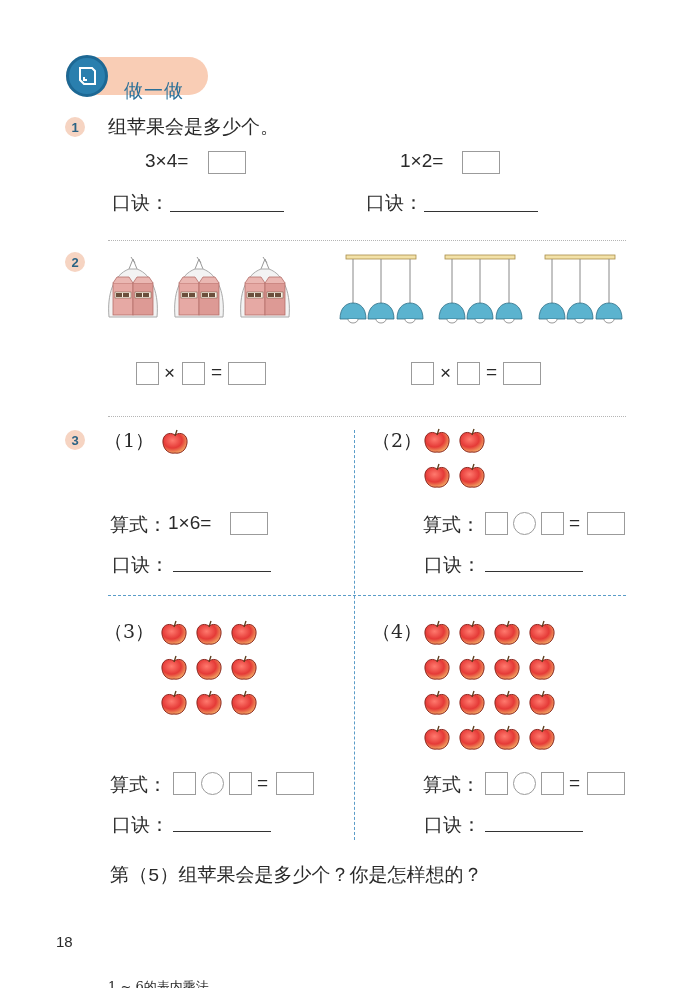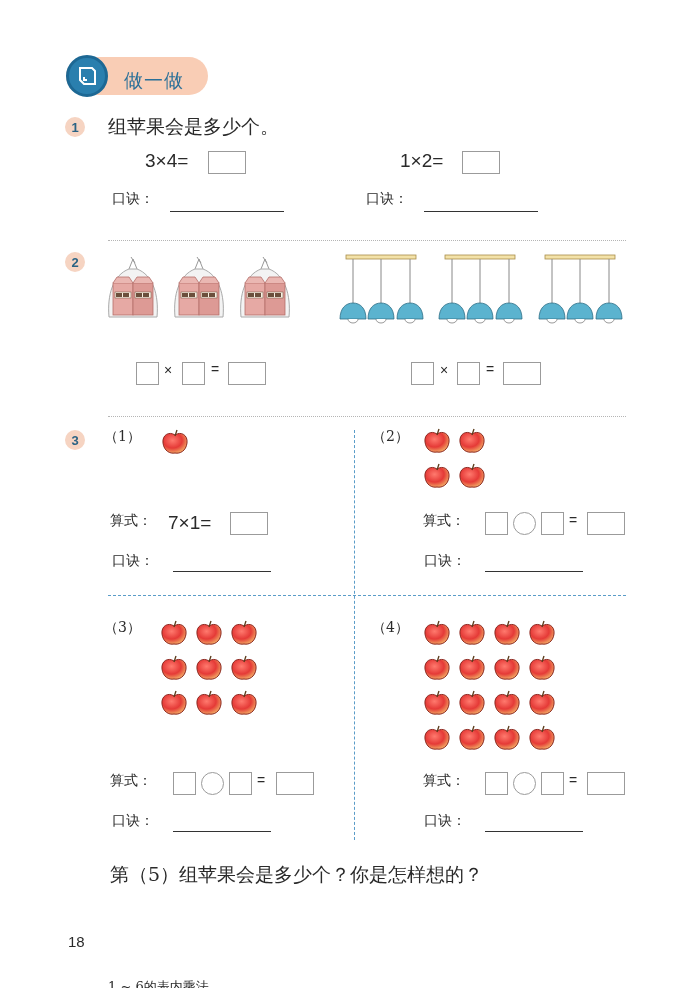--- a/index.html
+++ b/index.html
@@ -4,25 +4,25 @@
 <style>
   * { box-sizing: border-box; margin: 0; padding: 0; }
   html, body { width: 699px; height: 988px; background: #ffffff; overflow: hidden; }
   body { position: relative; font-family: "DejaVu Serif", "Liberation Serif", serif; color: #2a2a2a; }
   .abs { position: absolute; }
 
   
   .pill { left: 66px; top: 57px; width: 142px; height: 38px; background: #f9cdb5; border-radius: 19px; }
   .pill-icon { left: 66px; top: 55px; width: 42px; height: 42px; border-radius: 50%; background: #2a7fae; border: 3px solid #1d6894; display:flex; align-items:center; justify-content:center; }
   .pill-icon svg { width: 24px; height: 24px; }
-  .pill-text { left: 124px; top: 68px; font-size: 19px; color: #2a6f98; font-family: "DejaVu Sans", sans-serif; letter-spacing: 1px; }
+  .pill-text { left: 124px; top: 78px; font-size: 19px; color: #2a6f98; font-family: "DejaVu Sans", sans-serif; letter-spacing: 1px; }
 
   .badge { width: 20px; height: 20px; border-radius: 50%; background: #f6d4c2; color: #2a6384; font-family: "Liberation Sans", sans-serif; font-weight: bold; font-size: 13px; display:flex; align-items:center; justify-content:center; }
 
-  .txt { font-size: 14px; white-space: nowrap; }
+  .txt { font-size: 19px; white-space: nowrap; }
   .sans { font-family: "Liberation Sans", sans-serif; }
   .box { border: 1px solid #9b9b9b; background: #fff; }
   .circ { border: 1px solid #9b9b9b; border-radius: 50%; background:#fff; }
   .uline { border-bottom: 1px solid #333; height: 1px; }
 
   .dotted-h { height: 0; border-top: 1px dotted #b5b5b5; }
   .dash-h { height: 0; border-top: 1.5px dashed #5a9cc8; }
   .dash-v { width: 0; border-left: 1.5px dashed #5a9cc8; }
 
   .apple { width: 28px; height: 26px; }
@@ -136,21 +136,21 @@
   </defs>
 </svg>
 
 <div class="abs txt" style="left:104px;top:428px;">（1）</div>
 <div class="abs" style="left:161px;top:429px;">
   <svg class="apple">
       <use href="#apple"></use>
     </svg>
 </div>
 <div class="abs txt" style="left:110px;top:512px;">算式：</div>
-<div class="abs txt sans" style="left:168px;top:512px;font-size:19px;">7×1=</div>
+<div class="abs txt sans" style="left:168px;top:512px;font-size:19px;">1×6=</div>
 <div class="abs box" style="left:230px;top:512px;width:38px;height:23px;"></div>
 <div class="abs txt" style="left:112px;top:552px;">口诀：</div>
 <div class="abs uline" style="left:173px;top:571px;width:98px;"></div>
 
 <div class="abs txt" style="left:372px;top:428px;">（2）</div>
 <div class="abs" style="left:423px;top:428px;width:70px;height:70px;">
   <svg class="apple abs" style="left:0;top:0">
       <use href="#apple"></use>
     </svg>
   <svg class="apple abs" style="left:35;top:0;left:35px">
@@ -264,16 +264,16 @@
 </div>
 <div class="abs txt" style="left:423px;top:772px;">算式：</div>
 <div class="abs box" style="left:485px;top:772px;width:23px;height:23px;"></div>
 <div class="abs circ" style="left:513px;top:772px;width:23px;height:23px;"></div>
 <div class="abs box" style="left:541px;top:772px;width:23px;height:23px;"></div>
 <div class="abs txt sans" style="left:569px;top:772px;">=</div>
 <div class="abs box" style="left:587px;top:772px;width:38px;height:23px;"></div>
 <div class="abs txt" style="left:424px;top:812px;">口诀：</div>
 <div class="abs uline" style="left:485px;top:831px;width:98px;"></div>
 
-<div class="abs txt" style="left:110px;top:862px;font-size:19px;">第（5）组苹果会是多少个？你是怎样想的？</div>
-
-<div class="abs footer-num" style="left:68px;top:933px;">18</div>
+<div class="abs txt" style="left:110px;top:862px;font-size:19px;font-family:Liberation Mono, monospace;">第（5）组苹果会是多少个？你是怎样想的？</div>
+
+<div class="abs footer-num" style="left:56px;top:933px;">18</div>
 <div class="abs footer-txt" style="left:108px;top:934px;">1 ~ 6的表内乘法</div>
 
 </body></html>

